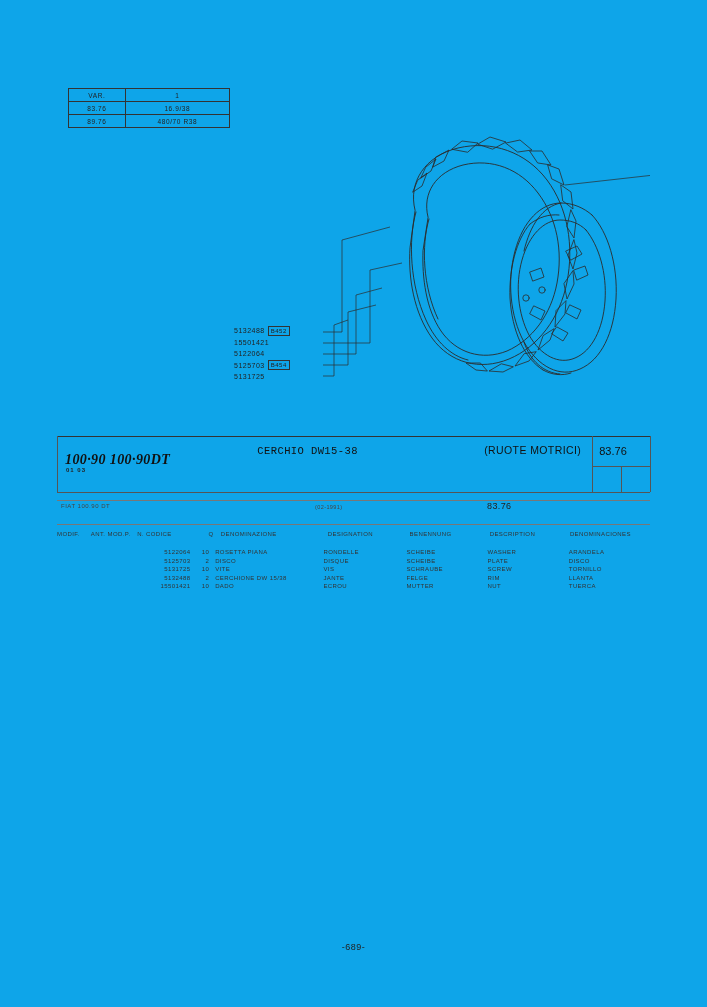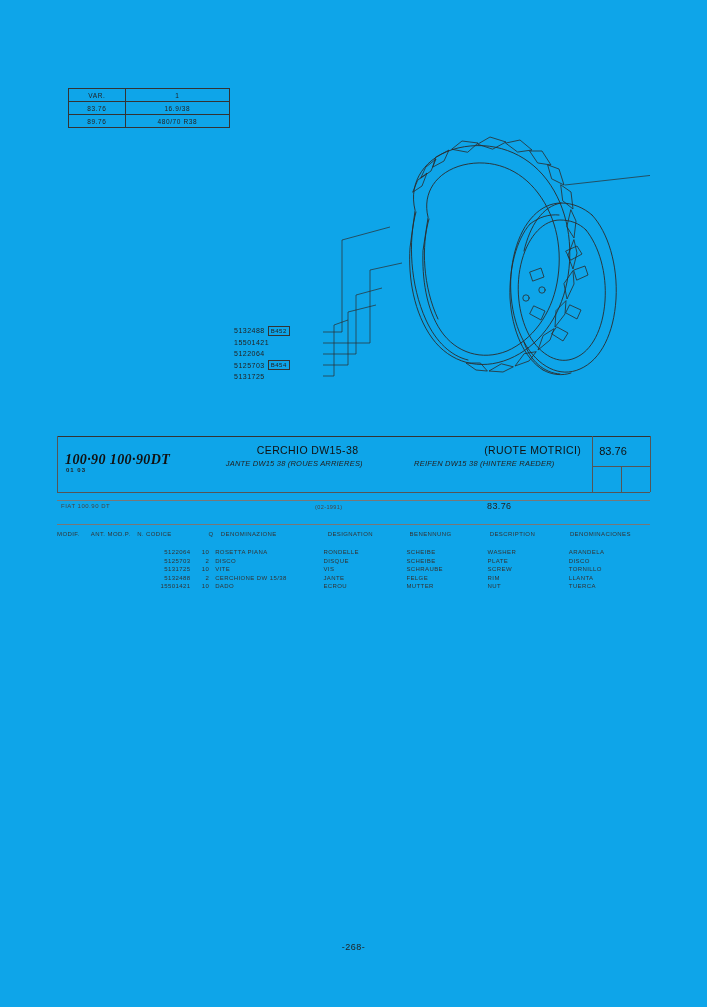--- a/index.html
+++ b/index.html
@@ -391,25 +391,21 @@
   <div class="vline" style="left:592px; top:436px; height:56px;"></div>
   <div class="rule" style="left:592px; width:58px; top:466px;"></div>
   <div class="vline" style="left:621px; top:466px; height:26px;"></div>
 
   <div class="titleblock">
     <div class="model">100·90 100·90DT</div>
     <div class="model-sub">01 03</div>
 
     <div class="tb-center">
       <div class="tb-it">
-        <span style="display:inline-block;width:52%;text-align:center;">CERCHIO DW15-38</span><span style="display:inline-block;width:46%;text-align:right;">(RUOTE MOTRICI)</span>
-      </div>
-      <div class="tb-line">
-        <span class="l">JANTE DW15 38 (ROUES ARRIERES)</span>
-        <span class="r">REIFEN DW15 38 (HINTERE RAEDER)</span>
+        <span style="display:inline-block;width:52%;text-align:center;font-family:Liberation Mono, monospace;">CERCHIO DW15-38</span><span style="display:inline-block;width:46%;text-align:right;">(RUOTE MOTRICI)</span>
       </div>
     </div>
 
     <div class="tb-code">83.76</div>
   </div>
 
   <div class="rule" style="top:500px; border-top:1px solid #777;"></div>
   <div class="midbar">
     <div class="fiatcode">FIAT 100.90 DT</div>
     <div class="dateinfo">(02-1991)</div>
@@ -483,15 +479,15 @@
         <span class="c-des">DADO</span>
         <span class="c-fr">ECROU</span>
         <span class="c-de">MUTTER</span>
         <span class="c-en">NUT</span>
         <span class="c-es">TUERCA</span>
       </div>
 
     </div>
   </div>
 
-  <div class="footer">-268-</div>
+  <div class="footer">-689-</div>
 
 </div>
 
 </body></html>

